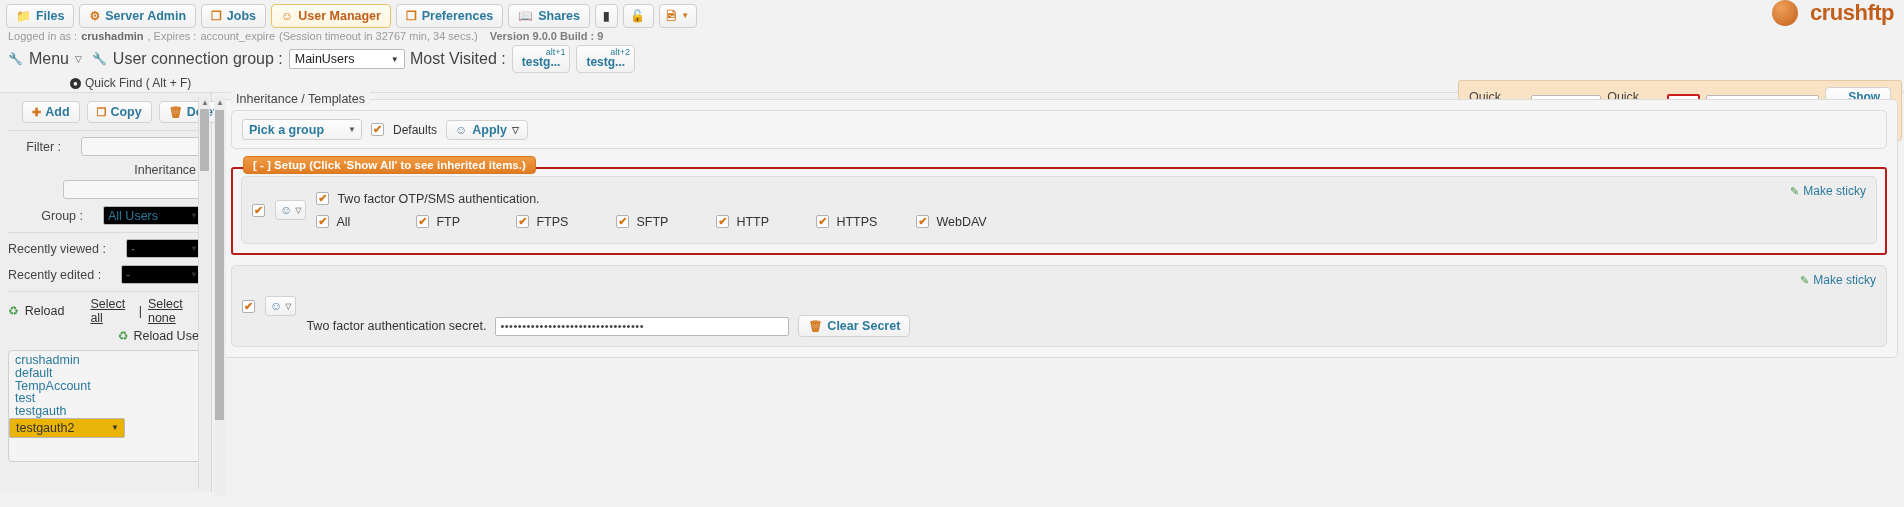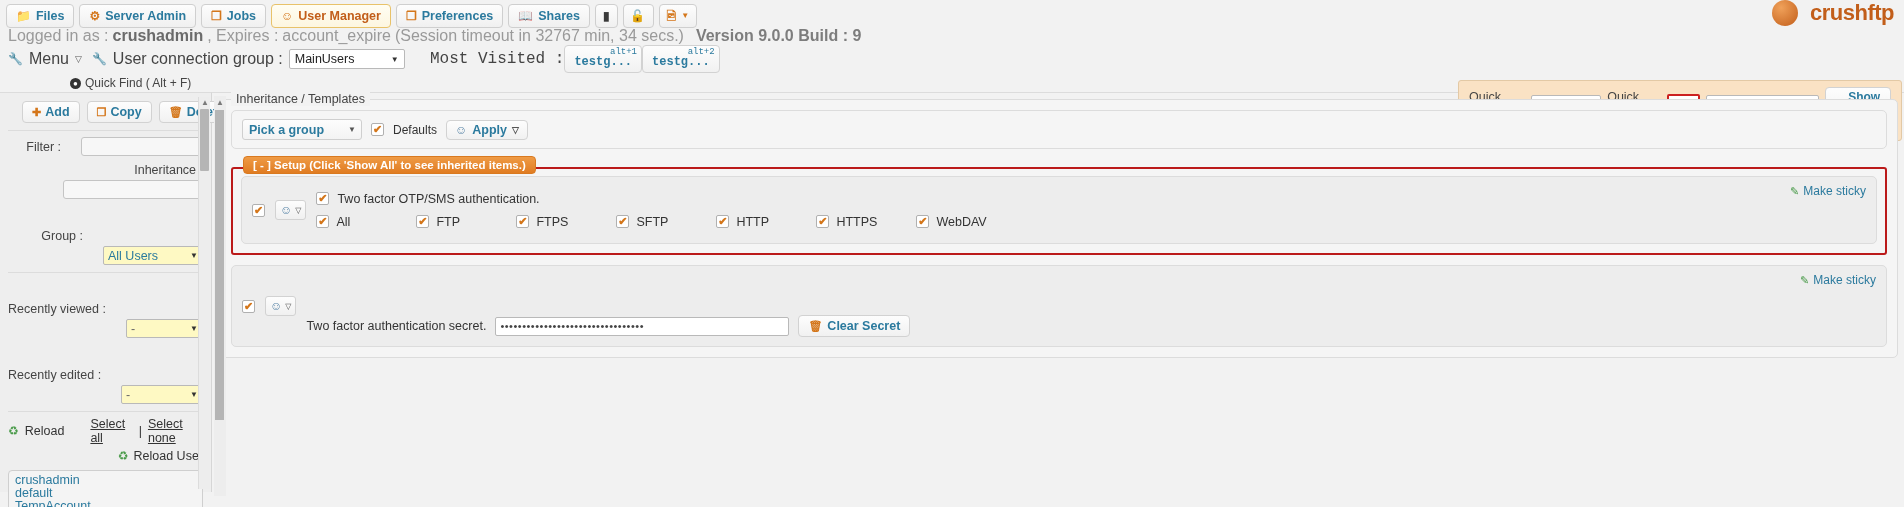--- a/index.html
+++ b/index.html
@@ -45,21 +45,21 @@
     letter-spacing: -0.5px;
   }
   .logo .mark {
     width: 26px; height: 26px; border-radius: 50%;
     background: radial-gradient(circle at 35% 30%, #f0a15a, #c25e1a);
     display: inline-block;
   }
   
   .statusline {
     height: 16px; padding: 0 8px;
-    font-size: 16px; color: #9a9a9a;
+    font-size: 11px; color: #9a9a9a;
     display: flex; align-items: center; gap: 4px;
   }
   .statusline b { color: #6b6b6b; }
   .statusline .ver { color: #7d7d7d; font-weight: bold; margin-left: 8px; }
   
   .menurow {
     height: 30px; display: flex; align-items: center;
     padding: 0 8px; gap: 6px; position: relative;
   }
   .menurow .lbl { font-size: 16px; color: #444; }
@@ -67,21 +67,21 @@
   .sel {
     height: 20px; border: 1px solid #b9b9b9; background: #fff;
     border-radius: 2px; font-size: 12.5px; padding: 0 18px 0 5px;
     position: relative; display: inline-flex; align-items: center;
     min-width: 116px; color: #222; cursor: pointer;
   }
   .sel:after {
     content: "\25BC"; position: absolute; right: 5px; font-size: 8px; color: #333;
   }
   .mostvisited {
-    position: absolute; left: 430px; display: flex; align-items: center;  font-family: Liberation Mono, monospace;
+    position: absolute; left: 410px; display: flex; align-items: center; gap: 6px;
   }
   .mv-btn {
     position: relative; border: 1px solid #d2d2d2; border-radius: 4px;
     background: linear-gradient(#fdfdfd, #f1f1f1);
     padding: 9px 9px 3px 9px; min-width: 54px;
     color: #2b7a9e; font-weight: bold; font-size: 12px; cursor: pointer;
   }
   .mv-btn .hint {
     position: absolute; top: 1px; right: 4px;
     font-size: 9px; color: #2b7a9e; font-weight: normal;
@@ -147,25 +147,24 @@
   .gbtn .ic { color: #d4761a; font-size: 11px; }
   .divider { border-top: 1px solid #dcdcdc; margin: 0 0 6px 0; }
   .frow { display: flex; align-items: center; justify-content: flex-end; gap: 20px; margin-bottom: 7px; }
   .frow .lbl { font-size: 12.5px; color: #444; white-space: nowrap; }
   .tinput {
     height: 19px; width: 122px; background: #f7f7f7;
     border: 1px solid #c4c4c4; border-radius: 3px;
   }
   .tinput.wide { width: 140px; }
   .selbox {
-    height: 19px; width: 100px; background: #fef9c3; border: 1px solid #b9b9b9;
+    height: 19px; width: 100px; background: #000000; border: 1px solid #b9b9b9;
     border-radius: 2px; position: relative; font-size: 12.5px;
     color: #2b7a9e; padding-left: 4px; display: inline-flex; align-items: center;
     cursor: pointer;
-    margin-top: 40px;
   }
   .selbox:after { content: "\25BC"; position: absolute; right: 4px; font-size: 8px; color: #333; }
   .selbox.grey { color: #666; width: 104px; }
   .reloadrow {
     display: flex; align-items: center; gap: 6px;
     border-top: 1px solid #dcdcdc; padding-top: 5px; font-size: 12.5px;
   }
   .lnk { color: #333; text-decoration: underline; cursor: pointer; }
   .recycle { color: #4a9b4a; font-size: 12px; }
   .reloaduser { display: flex; justify-content: flex-end; align-items: center; gap: 5px; margin: 4px 0 7px 0; font-size: 12.5px; }

